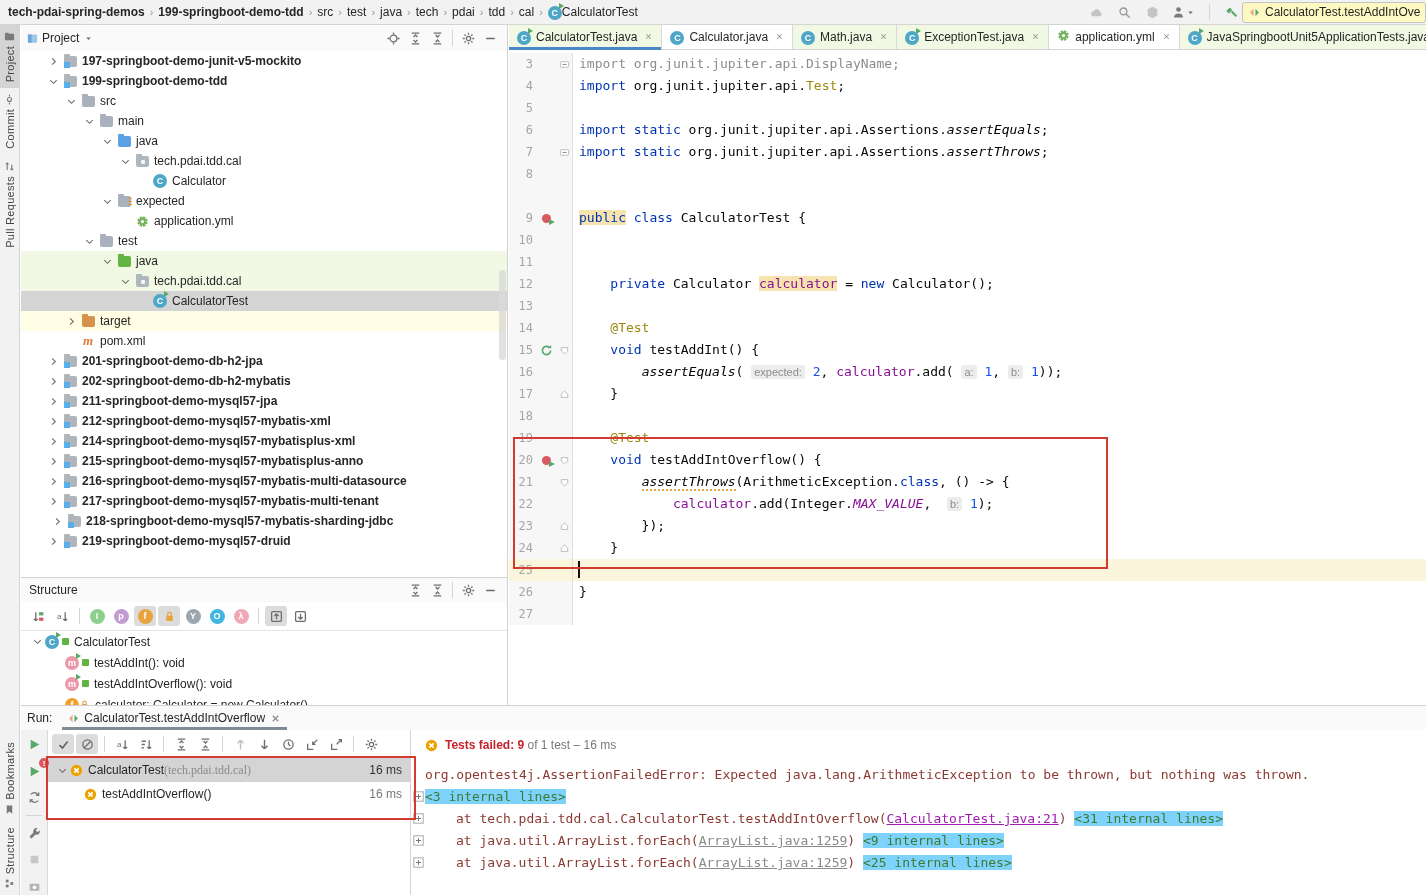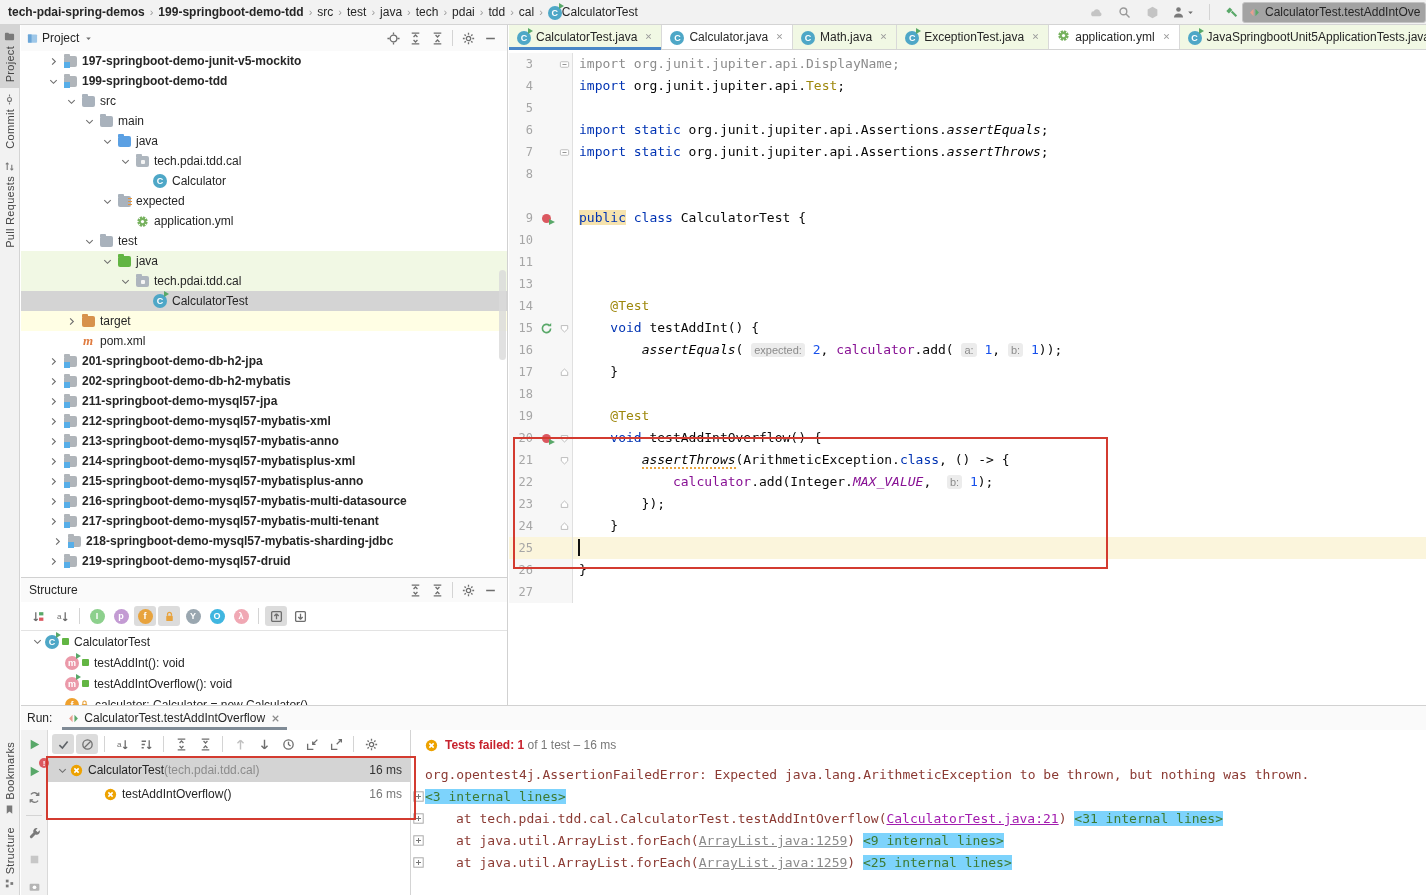--- a/index.html
+++ b/index.html
@@ -13,21 +13,21 @@
   .tbtn.active{background:#dcdcdc;}
   .sep-v{width:1px;height:16px;background:#d4d4d4;margin:0 4px;}
   
   #topbar{position:absolute;left:0;top:0;width:1426px;height:25px;background:#f2f2f2;
           border-bottom:1px solid #d4d4d4;display:flex;align-items:center;box-sizing:border-box;}
   #breadcrumbs{display:flex;align-items:center;padding-left:8px;white-space:nowrap;}
   .bc{color:#262626;}
   .bc.bold{font-weight:bold;}
   .bc-sep{color:#9a9a9a;margin:0 5px;font-size:11px;}
   #topbar-right{margin-left:auto;display:flex;align-items:center;gap:6px;padding-right:0;}
-  #runconfig{display:flex;align-items:center;gap:5px;background:#a3a3a3;border:1px solid #c4c4c4;
+  #runconfig{display:flex;align-items:center;gap:5px;background:#fef9c3;border:1px solid #c4c4c4;
              border-radius:3px;height:19px;width:176px;padding-left:6px;overflow:hidden;white-space:nowrap;}
   
   #leftstrip{position:absolute;left:0;top:25px;width:20px;height:870px;background:#f2f2f2;
              border-right:1px solid #d4d4d4;box-sizing:border-box;display:flex;flex-direction:column;}
   .stripitem{display:flex;flex-direction:column;align-items:center;gap:4px;padding:6px 0;}
   .stripitem.active{background:#d4d4d4;}
   .vlabel{writing-mode:vertical-rl;transform:rotate(180deg);font-size:11px;color:#454545;letter-spacing:.3px;}
   #strip-bottom{margin-top:auto;}
   
   .panelhdr{height:26px;display:flex;align-items:center;padding:0 6px;background:#fafafa;box-sizing:border-box;}
@@ -106,21 +106,21 @@
                  align-items:center;padding-top:6px;gap:9px;box-sizing:border-box;}
   #run-leftstrip .hr{width:16px;height:1px;background:#d4d4d4;}
   .badge9{position:absolute;right:-4px;top:-4px;width:10px;height:10px;border-radius:50%;background:#db5860;color:#fff;
           font-size:8px;display:flex;align-items:center;justify-content:center;font-weight:bold;}
   #run-tree-pane{width:363px;border-right:1px solid #d4d4d4;box-sizing:border-box;display:flex;flex-direction:column;}
   #run-toolbar{height:28px;display:flex;align-items:center;padding:0 4px;gap:2px;}
   .ttrow{display:flex;align-items:center;height:24px;white-space:nowrap;padding-left:6px;}
   .ttrow.selected{background:#d4d4d4;}
   .ttrow .time{margin-left:auto;padding-right:8px;color:#777;}
   .ttrow.selected .time{color:#333;}
-  .ttrow .pkg{color:#8c8c8c;}
+  .ttrow .pkg{color:#8c8c8c;font-family:Liberation Serif, serif;}
   #run-console{flex:1;display:flex;flex-direction:column;overflow:hidden;}
   #run-status{height:30px;display:flex;align-items:center;gap:7px;padding-left:14px;}
   #run-status .fail{color:#c7222d;font-weight:bold;}
   #run-status .rest{color:#787878;}
   #console-out{flex:1;font-family:"DejaVu Sans Mono",monospace;font-size:13px;line-height:22px;padding-top:4px;position:relative;}
   .conrow{position:relative;padding-left:14px;white-space:nowrap;height:22px;}
   .conrow .foldbox{position:absolute;left:2px;top:5px;}
   .conrow.ind{padding-left:45px;}
   .ck-err{color:#8b3a33;}
   .ck-link{color:#a21caf;text-decoration:underline;}
@@ -596,35 +596,20 @@
               <svg viewBox="0 0 12 12">
                 <path d="M4.5 2.5 8 6 4.5 9.5" stroke="#6e6e6e" fill="none" stroke-width="1.2"></path>
               </svg>
             </span>
           </span>
           <span class="nico">
             <span class="fol" style="background: rgb(176, 181, 186);">
               <i class="modsq"></i>
             </span>
           </span>
-          <span class="lbl">213-springboot-demo-mysql57-mybatis-anno</span>
-        </div>
-        <div class="trow bold" style="padding-left: 24px;">
-          <span class="chev">
-            <span class="ic sm">
-              <svg viewBox="0 0 12 12">
-                <path d="M4.5 2.5 8 6 4.5 9.5" stroke="#6e6e6e" fill="none" stroke-width="1.2"></path>
-              </svg>
-            </span>
-          </span>
-          <span class="nico">
-            <span class="fol" style="background: rgb(176, 181, 186);">
-              <i class="modsq"></i>
-            </span>
-          </span>
           <span class="lbl">214-springboot-demo-mysql57-mybatisplus-xml</span>
         </div>
         <div class="trow bold" style="padding-left: 24px; align-items: center;">
           <span class="chev">
             <span class="ic sm">
               <svg viewBox="0 0 12 12">
                 <path d="M4.5 2.5 8 6 4.5 9.5" stroke="#6e6e6e" fill="none" stroke-width="1.2"></path>
               </svg>
             </span>
           </span>
@@ -996,20 +981,28 @@
         <div class="crow">
           <div class="gut">
             <span class="ln">11</span>
             <span class="gico"></span>
             <span class="gfold"></span>
           </div>
           <div class="codeln"></div>
         </div>
         <div class="crow">
           <div class="gut">
+            <span class="ln">12</span>
+            <span class="gico"></span>
+            <span class="gfold"></span>
+          </div>
+          <div class="codeln"><span class="tk-pl">    </span><span class="tk-kw">private</span><span class="tk-pl"> Calculator </span><span class="tk-fd tk-hlbg">calculator</span><span class="tk-pl"> = </span><span class="tk-kw">new</span><span class="tk-pl"> Calculator();</span></div>
+        </div>
+        <div class="crow">
+          <div class="gut">
             <span class="ln">13</span>
             <span class="gico"></span>
             <span class="gfold"></span>
           </div>
           <div class="codeln"></div>
         </div>
         <div class="crow">
           <div class="gut">
             <span class="ln">14</span>
             <span class="gico"></span>
@@ -1370,42 +1363,42 @@
               <span class="ic">
                 <svg viewBox="0 0 12 12" width="13" height="13">
                   <circle cx="6" cy="6" r="5.2" fill="#eda200"></circle>
                   <path d="M4 4l4 4M8 4l-4 4" stroke="#fff" stroke-width="1.5" fill="none"></path>
                 </svg>
               </span>
               <span style="margin-left: 5px;">CalculatorTest</span>
               <span class="pkg"> (tech.pdai.tdd.cal)</span>
               <span class="time">16 ms</span>
             </div>
-            <div class="ttrow" style="padding-left: 40px;">
+            <div class="ttrow" style="padding-left: 20px;">
               <span style="width: 16px; display: inline-flex; justify-content: center;"></span>
               <span class="ic">
                 <svg viewBox="0 0 12 12" width="13" height="13">
                   <circle cx="6" cy="6" r="5.2" fill="#eda200"></circle>
                   <path d="M4 4l4 4M8 4l-4 4" stroke="#fff" stroke-width="1.5" fill="none"></path>
                 </svg>
               </span>
               <span style="margin-left: 5px;">testAddIntOverflow()</span>
               <span class="time">16 ms</span>
             </div>
           </div>
       </div>
       <div id="run-console">
         <div id="run-status">
           <span class="ic">
               <svg viewBox="0 0 12 12">
                 <circle cx="6" cy="6" r="5.2" fill="#eda200"></circle>
                 <path d="M4 4l4 4M8 4l-4 4" stroke="#fff" stroke-width="1.5" fill="none"></path>
               </svg>
             </span>
-          <span><span class="fail">Tests failed: 1</span> <span class="rest">of 1 test – 16 ms</span></span>
+          <span><span class="fail">Tests failed: 9</span> <span class="rest">of 1 test – 16 ms</span></span>
         </div>
         <div id="console-out">
             <div class="conrow"><span class="ck-err">org.opentest4j.AssertionFailedError: Expected java.lang.ArithmeticException to be thrown, but nothing was thrown.</span></div>
             <div class="conrow"><span class="foldbox ic sm">
                 <svg viewBox="0 0 11 11">
                   <rect x=".8" y=".8" width="9.4" height="9.4" fill="#fff" stroke="#aaa"></rect>
                   <path d="M5.5 3v5M3 5.5h5" stroke="#777"></path>
                 </svg>
               </span><span class="ck-green">&lt;3 internal lines&gt;</span></div>
             <div class="conrow ind"><span class="foldbox ic sm">

